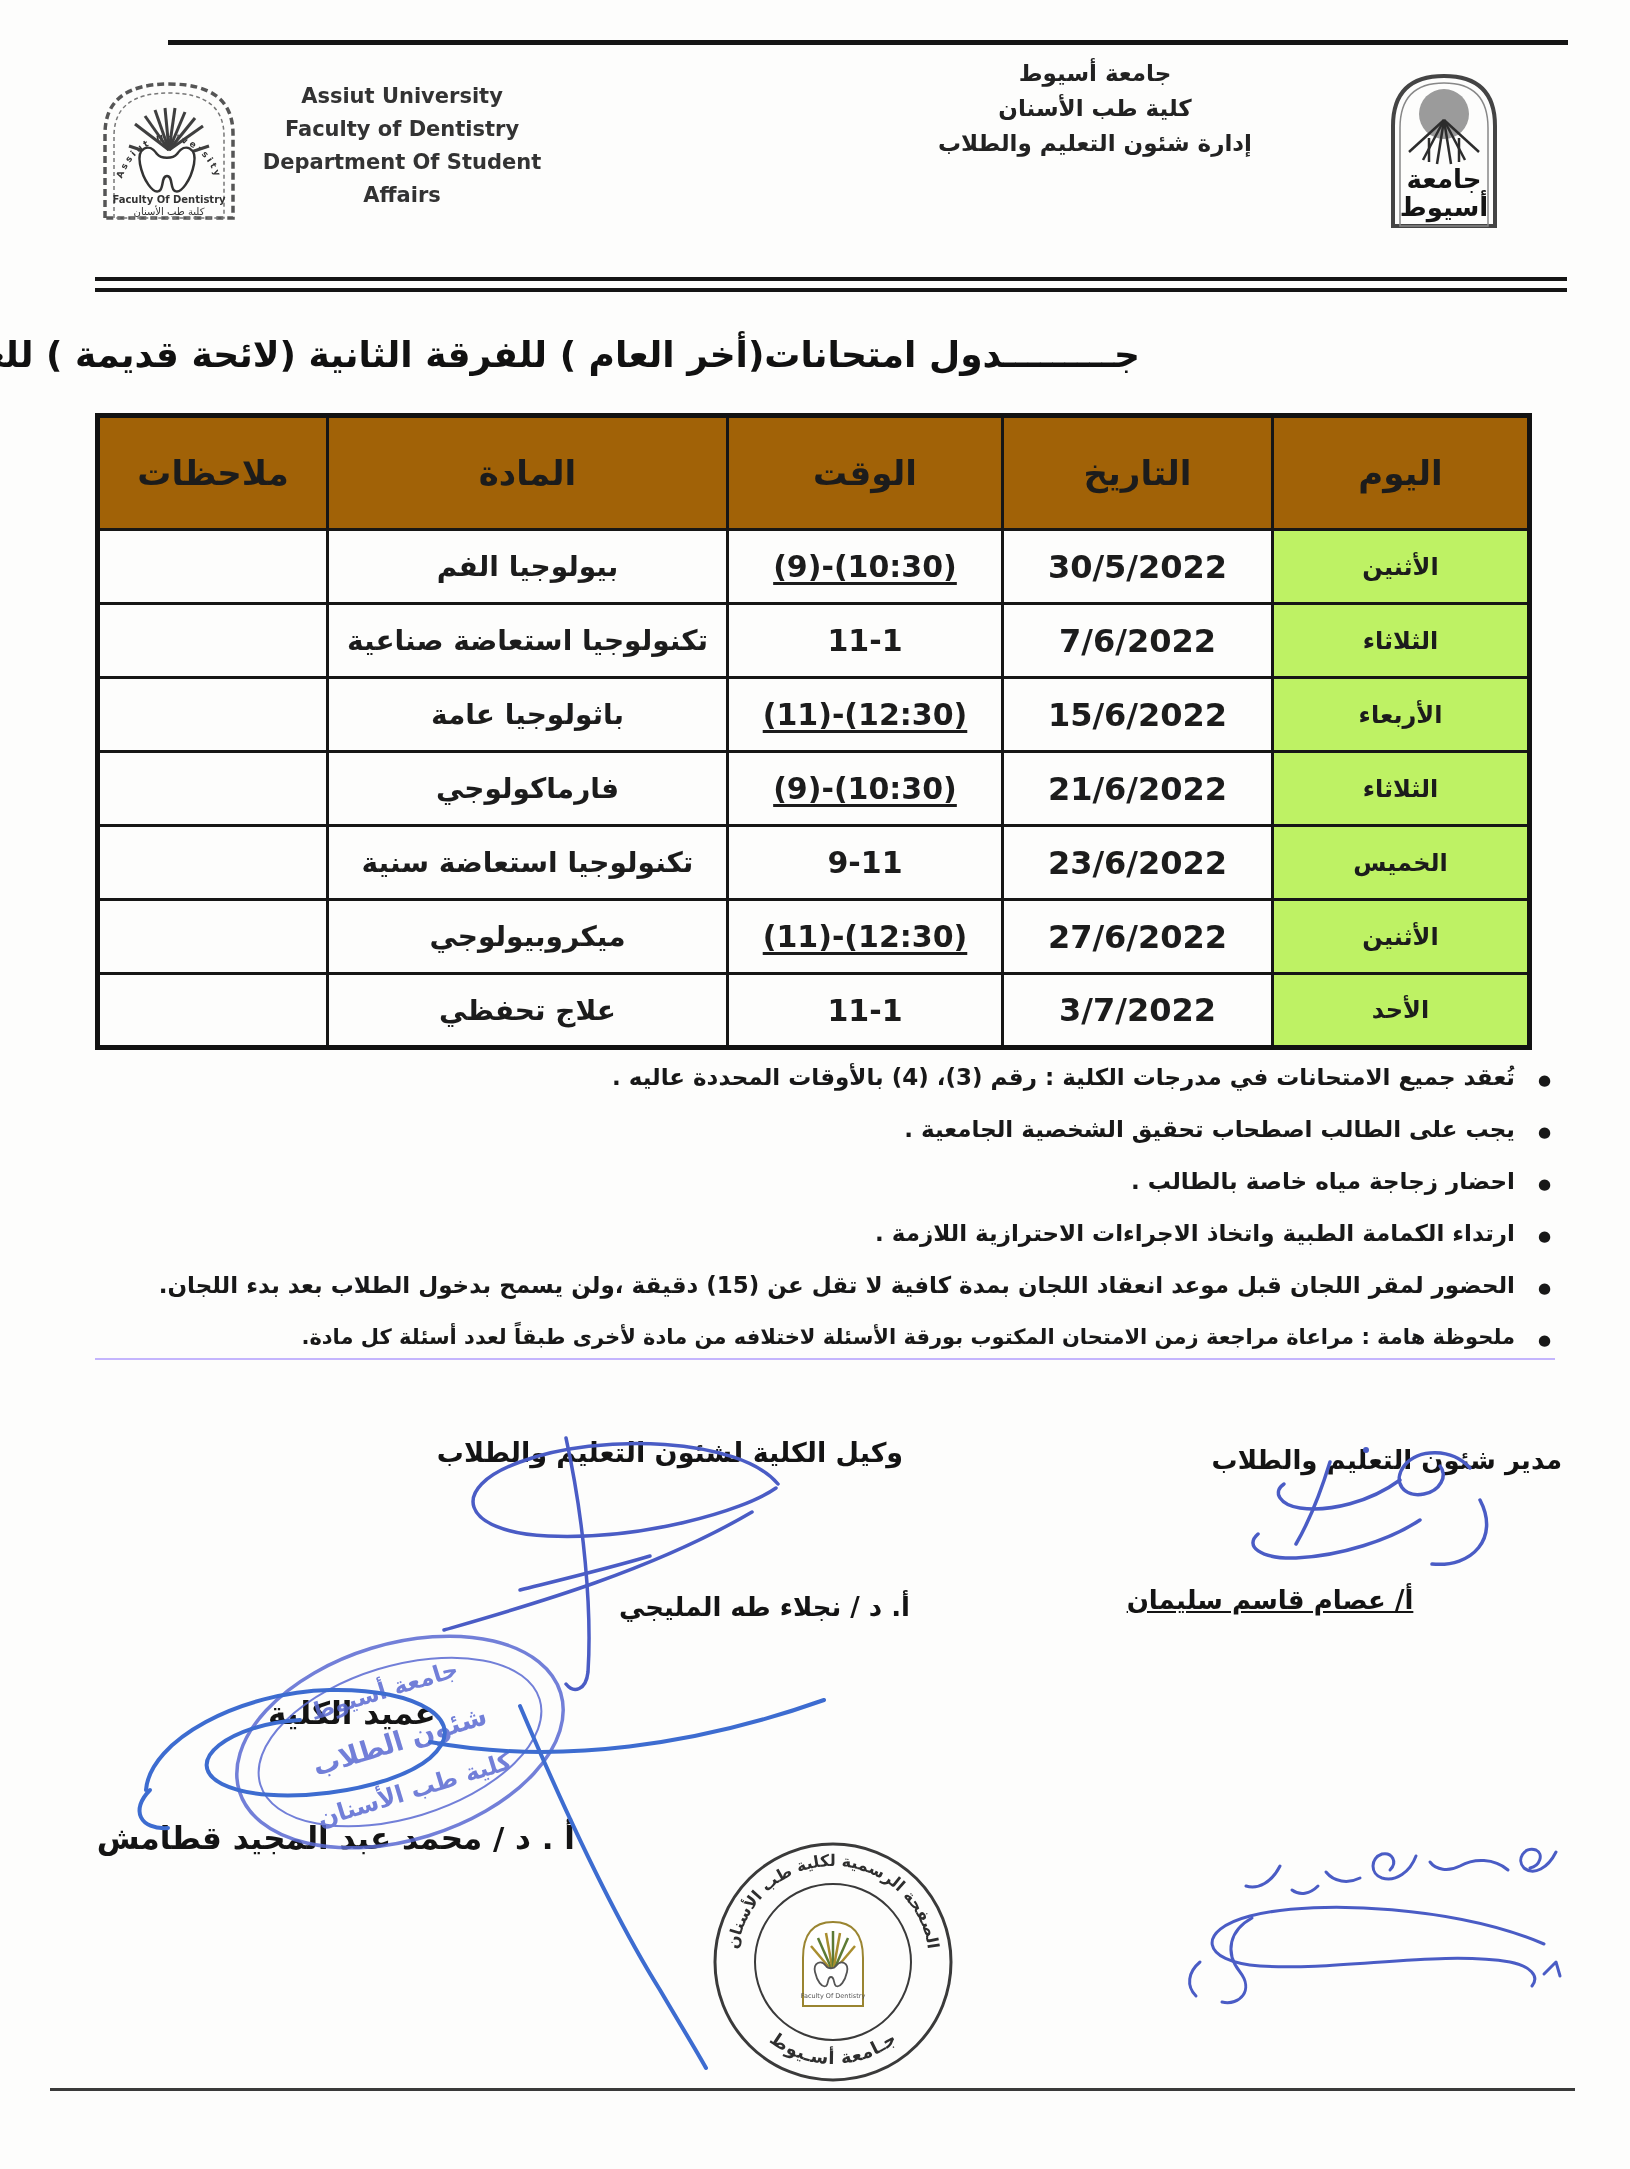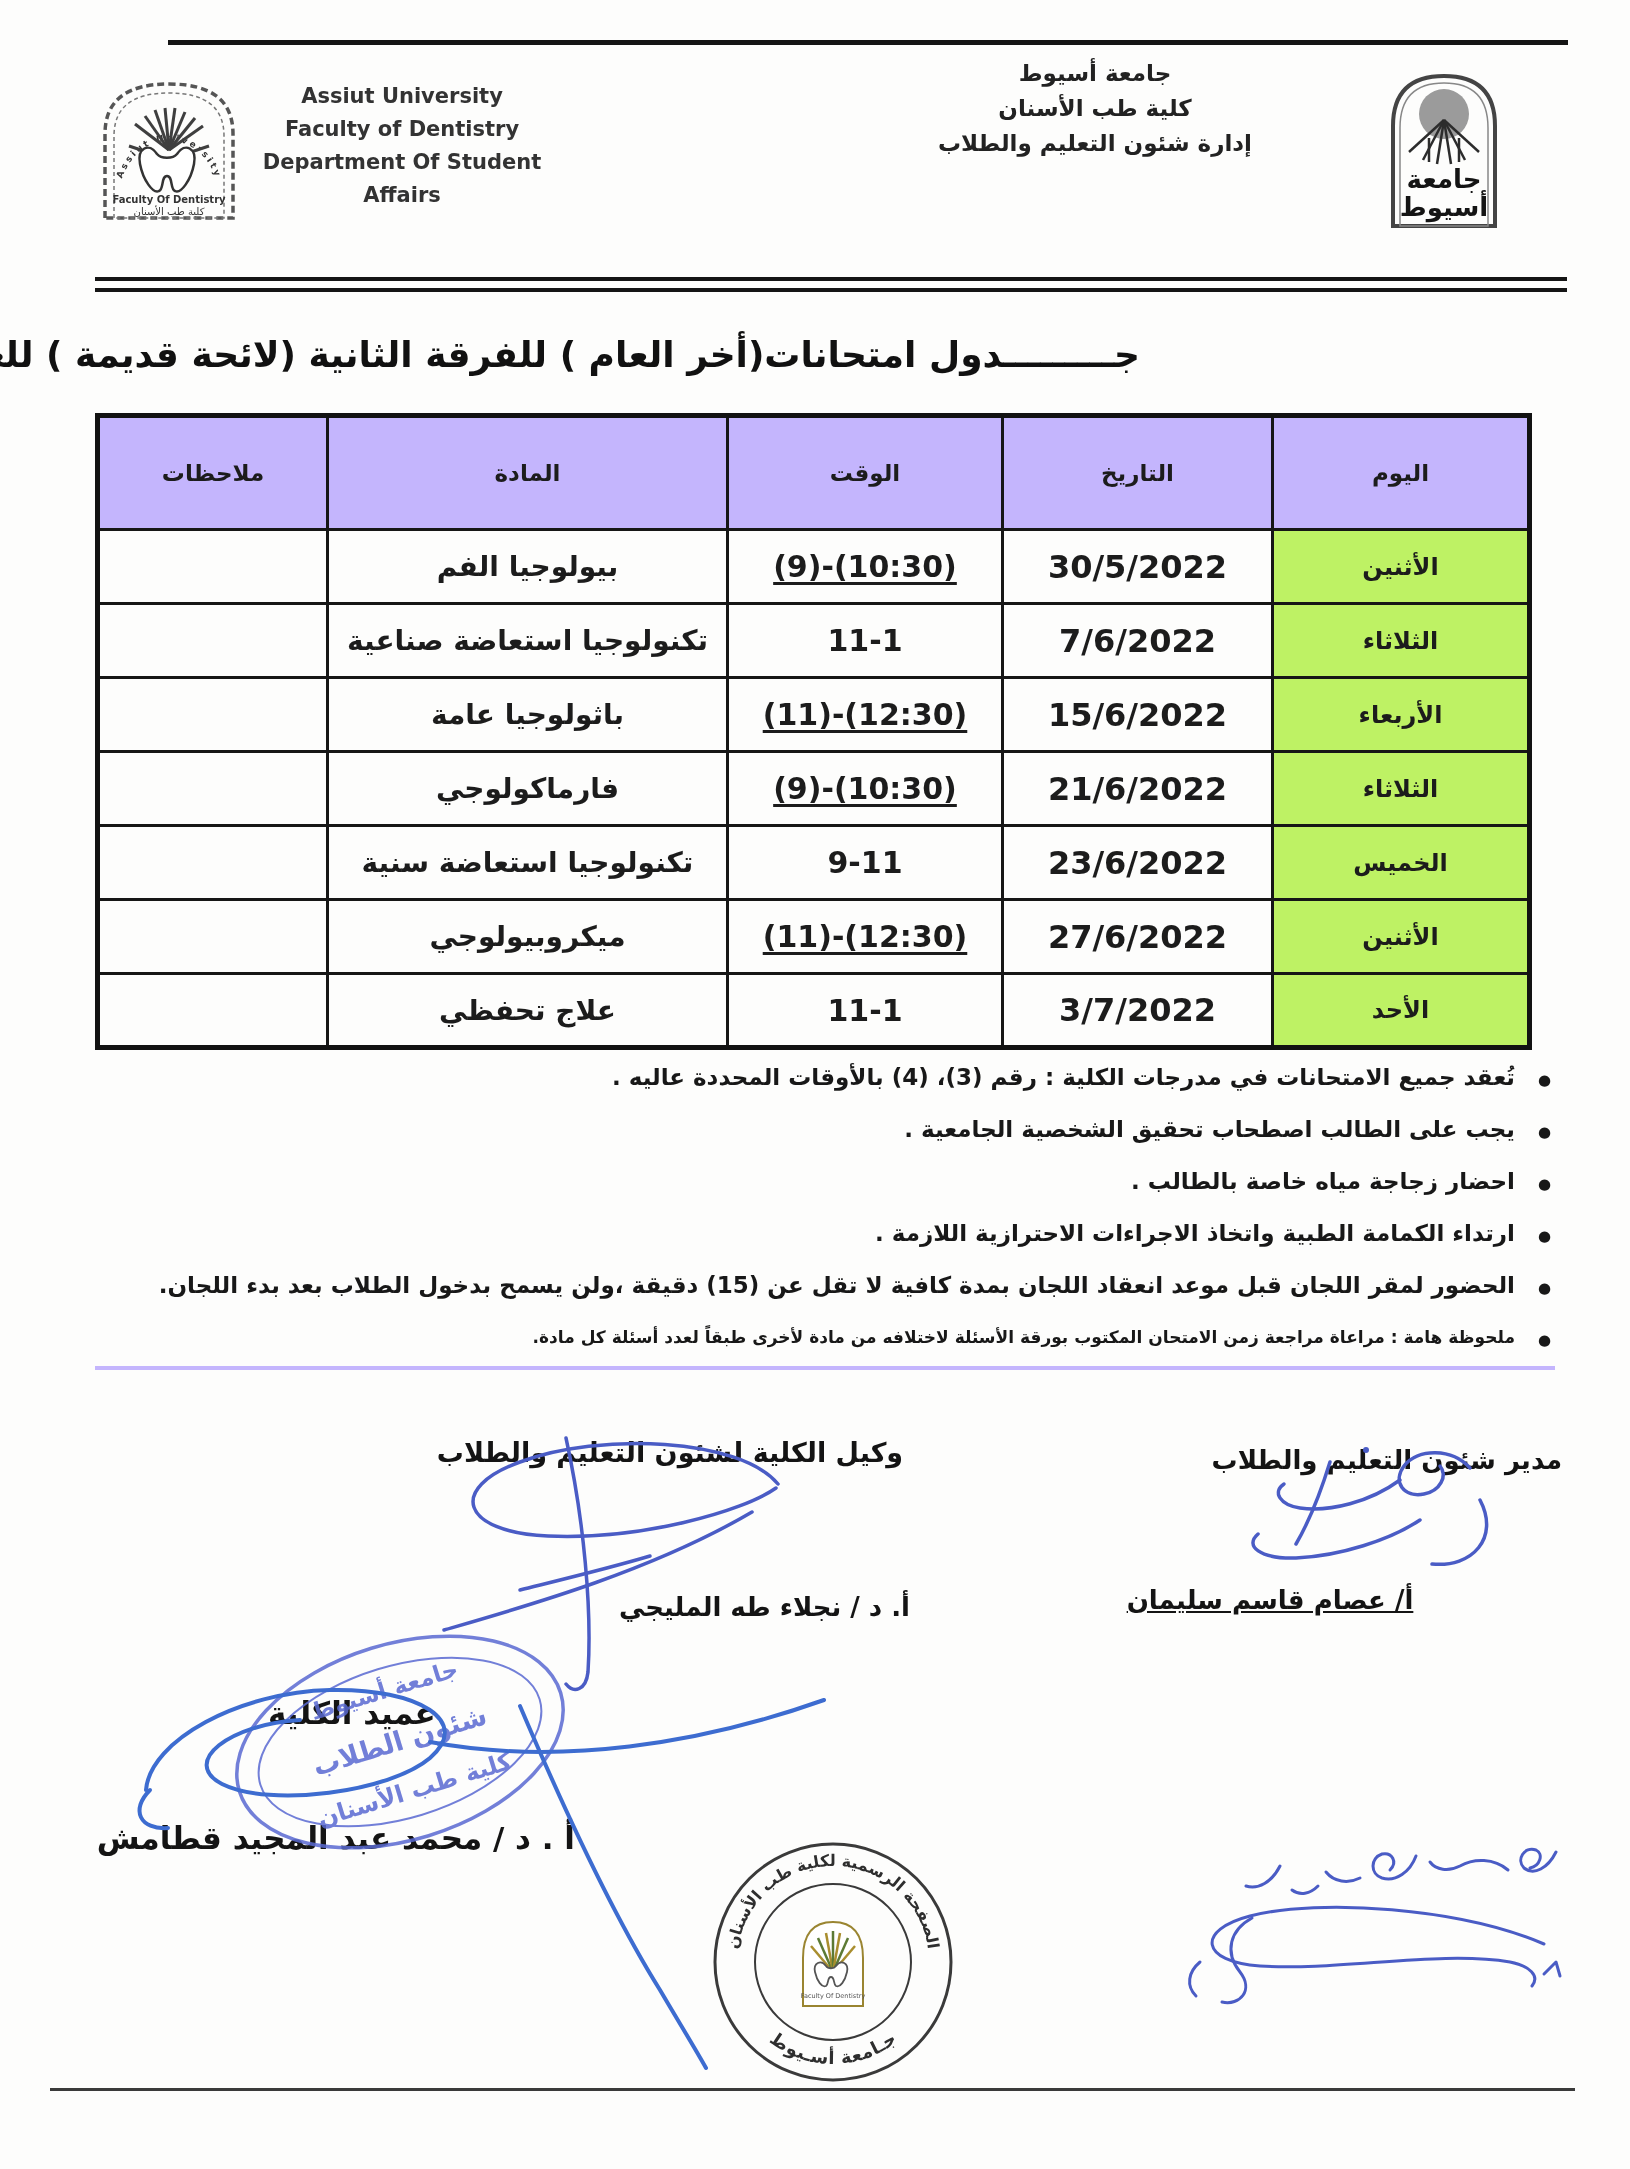--- a/index.html
+++ b/index.html
@@ -17,34 +17,34 @@
     font-size:23px;font-weight:bold;color:#222;line-height:35px;}
   
   .title{left:95px;top:334px;width:1045px;direction:rtl;text-align:center;
     font-size:36px;font-weight:bold;white-space:nowrap;color:#111;}
   
   table.sched{position:absolute;left:95px;top:413px;width:1432px;height:627px;
     border-collapse:collapse;table-layout:fixed;direction:rtl;}
   table.sched td,table.sched th{border:3px solid #161616;text-align:center;
     vertical-align:middle;font-weight:bold;overflow:hidden;}
   table.sched{border:5px solid #121212;}
-  table.sched thead th{background:#c4b5fd;font-size:23px;height:108px;}
+  table.sched thead th{background:#a16207;font-size:34px;height:108px;}
   td.day{background:#bef264;font-size:24px;}
   td.date{font-size:32px;}
   td.time{font-size:30px;}
   td.subject{font-size:28px;}
   td.notes{font-size:24px;}
   td.u{text-decoration:underline;text-underline-offset:5px;text-decoration-thickness:3px;}
   tr.brow{height:74px;}
   
   .instructions{left:95px;top:1062px;width:1460px;direction:rtl;}
   .instructions .item{position:relative;padding-right:40px;margin-bottom:22px;
     font-size:23px;font-weight:bold;line-height:30px;text-align:right;color:#181818;}
   .instructions .item::before{content:"●";position:absolute;right:4px;top:3px;font-size:15px;}
-  .instructions .item.important{font-size:17px;border-bottom:4px solid #c4b5fd;padding-bottom:14px;}
+  .instructions .item.important{font-size:21px;border-bottom:2px solid #c4b5fd;padding-bottom:6px;}
   
   .sig{direction:rtl;font-weight:bold;color:#141414;}
   .sig-director-title{right:68px;top:1445px;font-size:26px;}
   .sig-vice-title{left:430px;top:1437px;width:480px;text-align:center;font-size:27px;}
   .sig-director-name{left:1125px;top:1585px;width:290px;text-align:center;font-size:26px;text-decoration:underline;}
   .sig-vice-name{left:550px;top:1592px;width:360px;text-align:right;font-size:26px;}
   .sig-dean-title{left:268px;top:1695px;font-size:31px;}
   .sig-dean-name{left:85px;top:1820px;width:490px;font-size:31px;}
   .ink{position:absolute;left:0;top:0;pointer-events:none;}
   svg text{font-family:"DejaVu Sans",sans-serif;}

